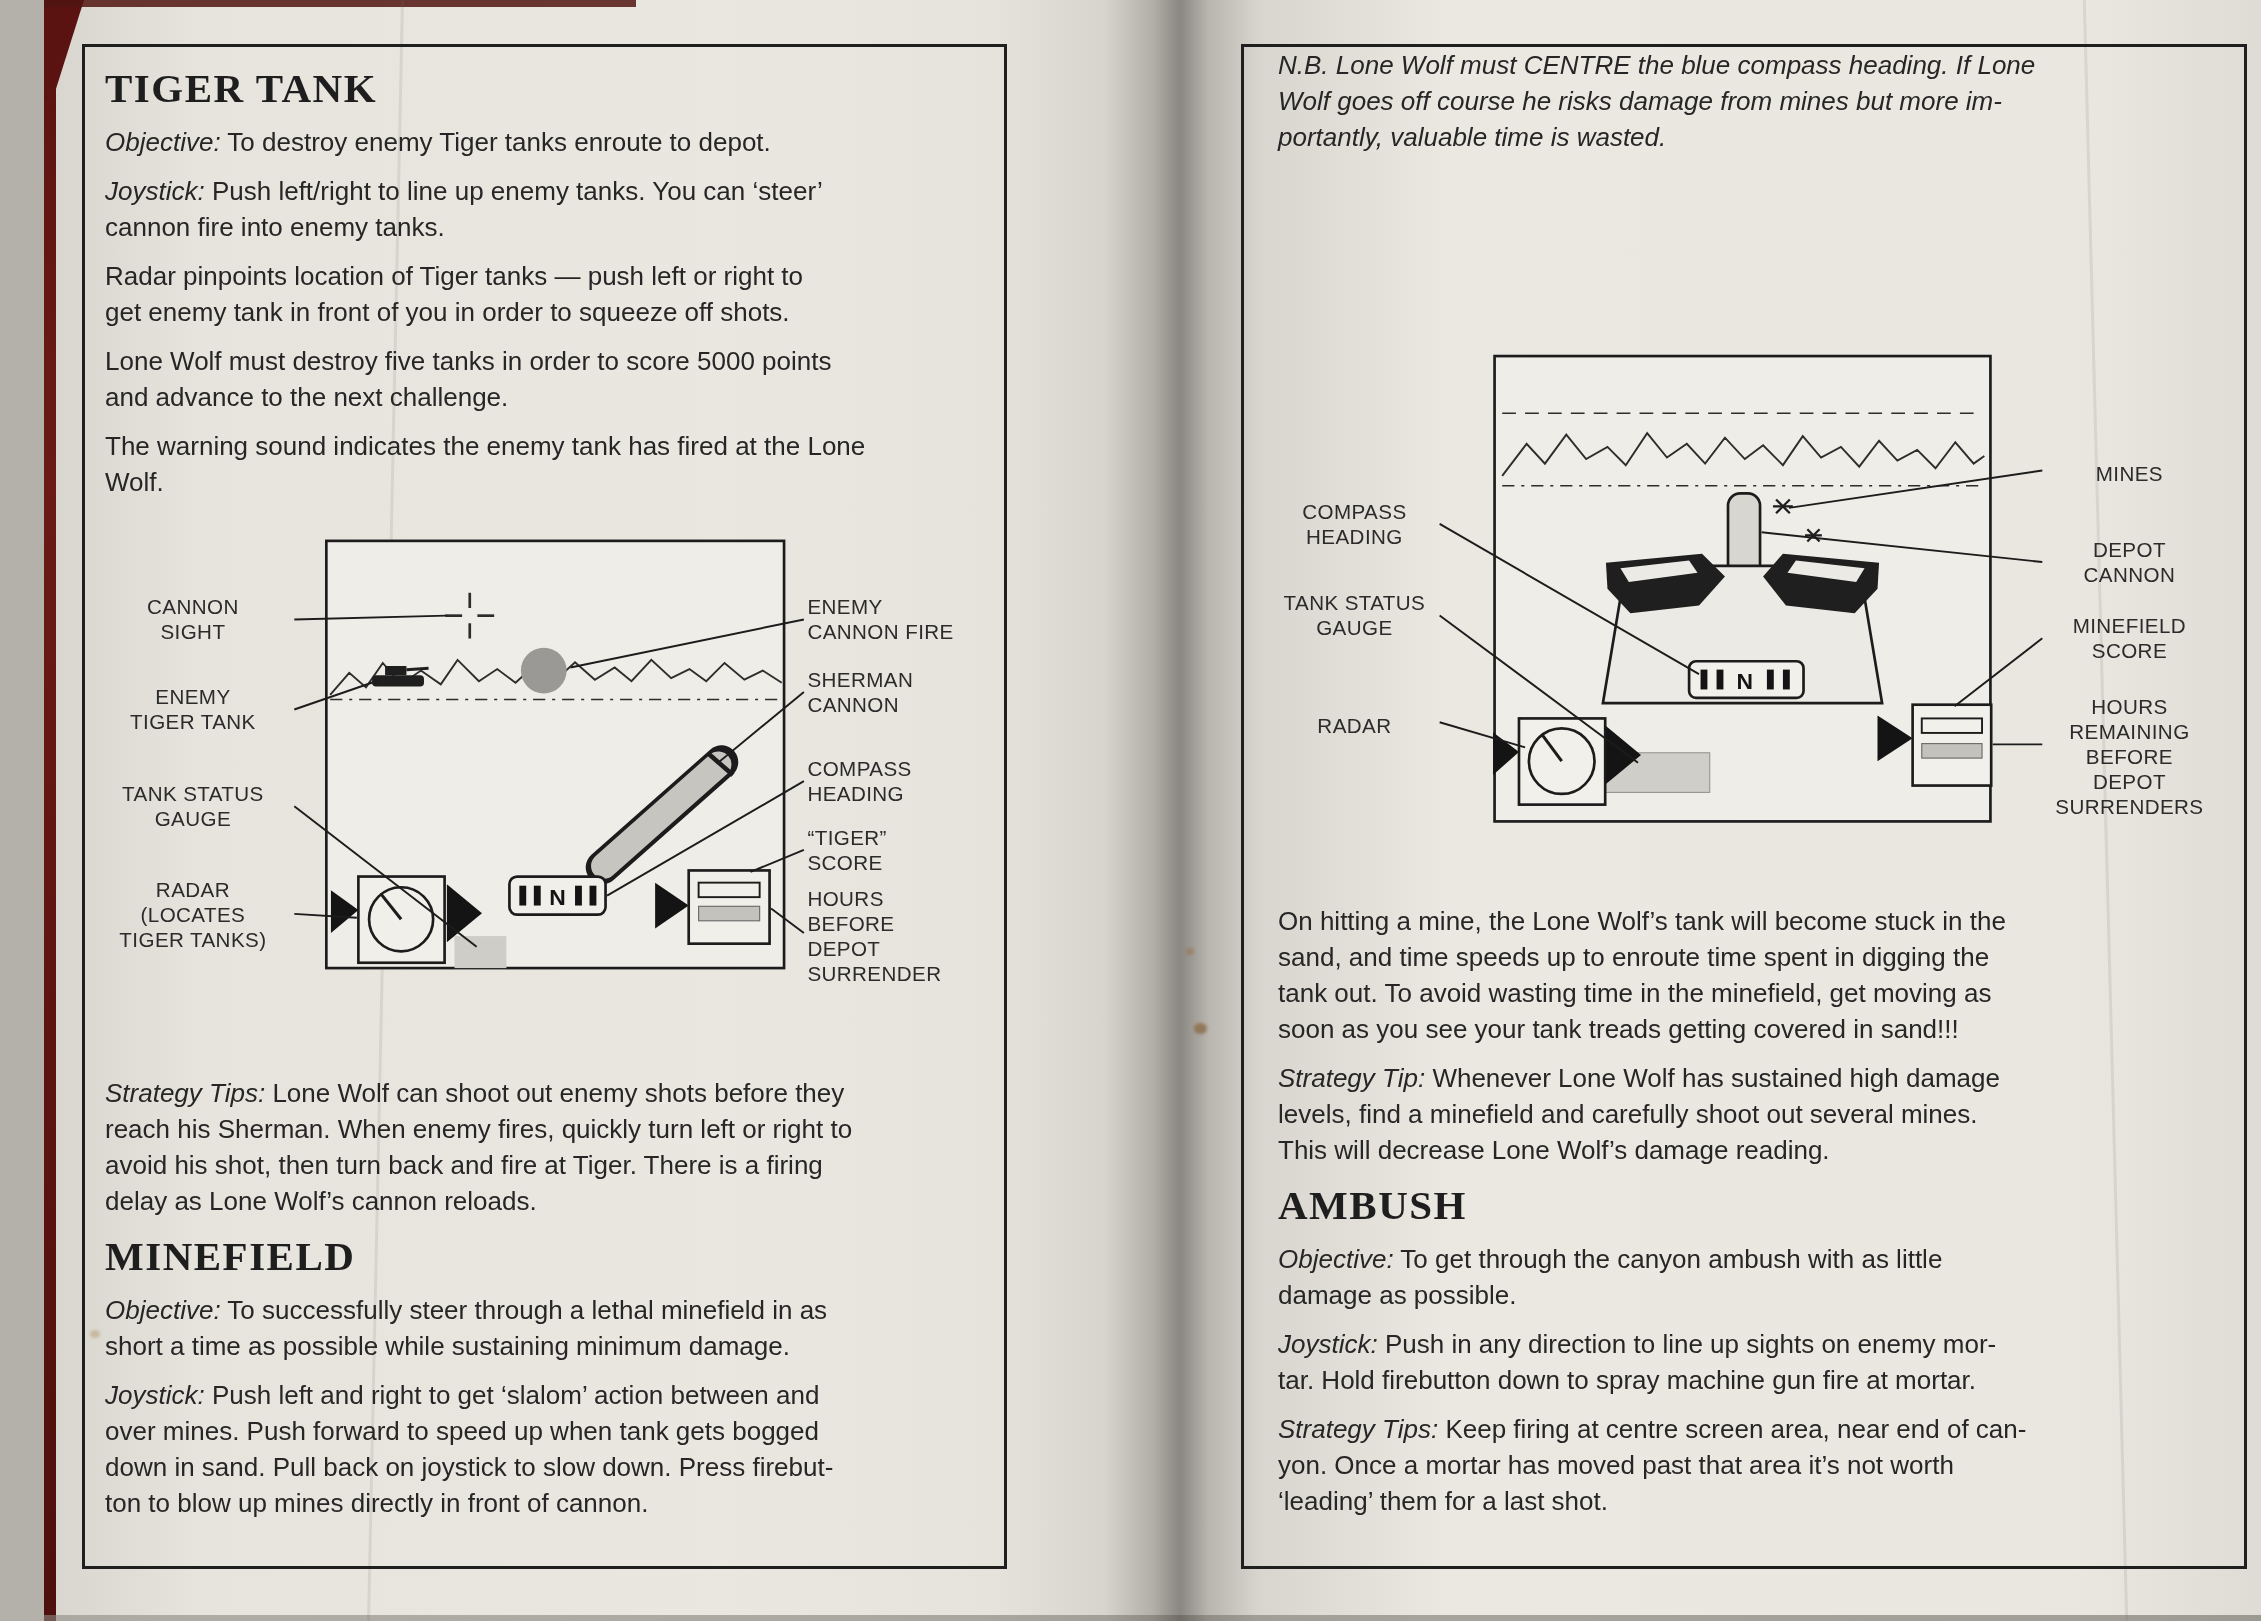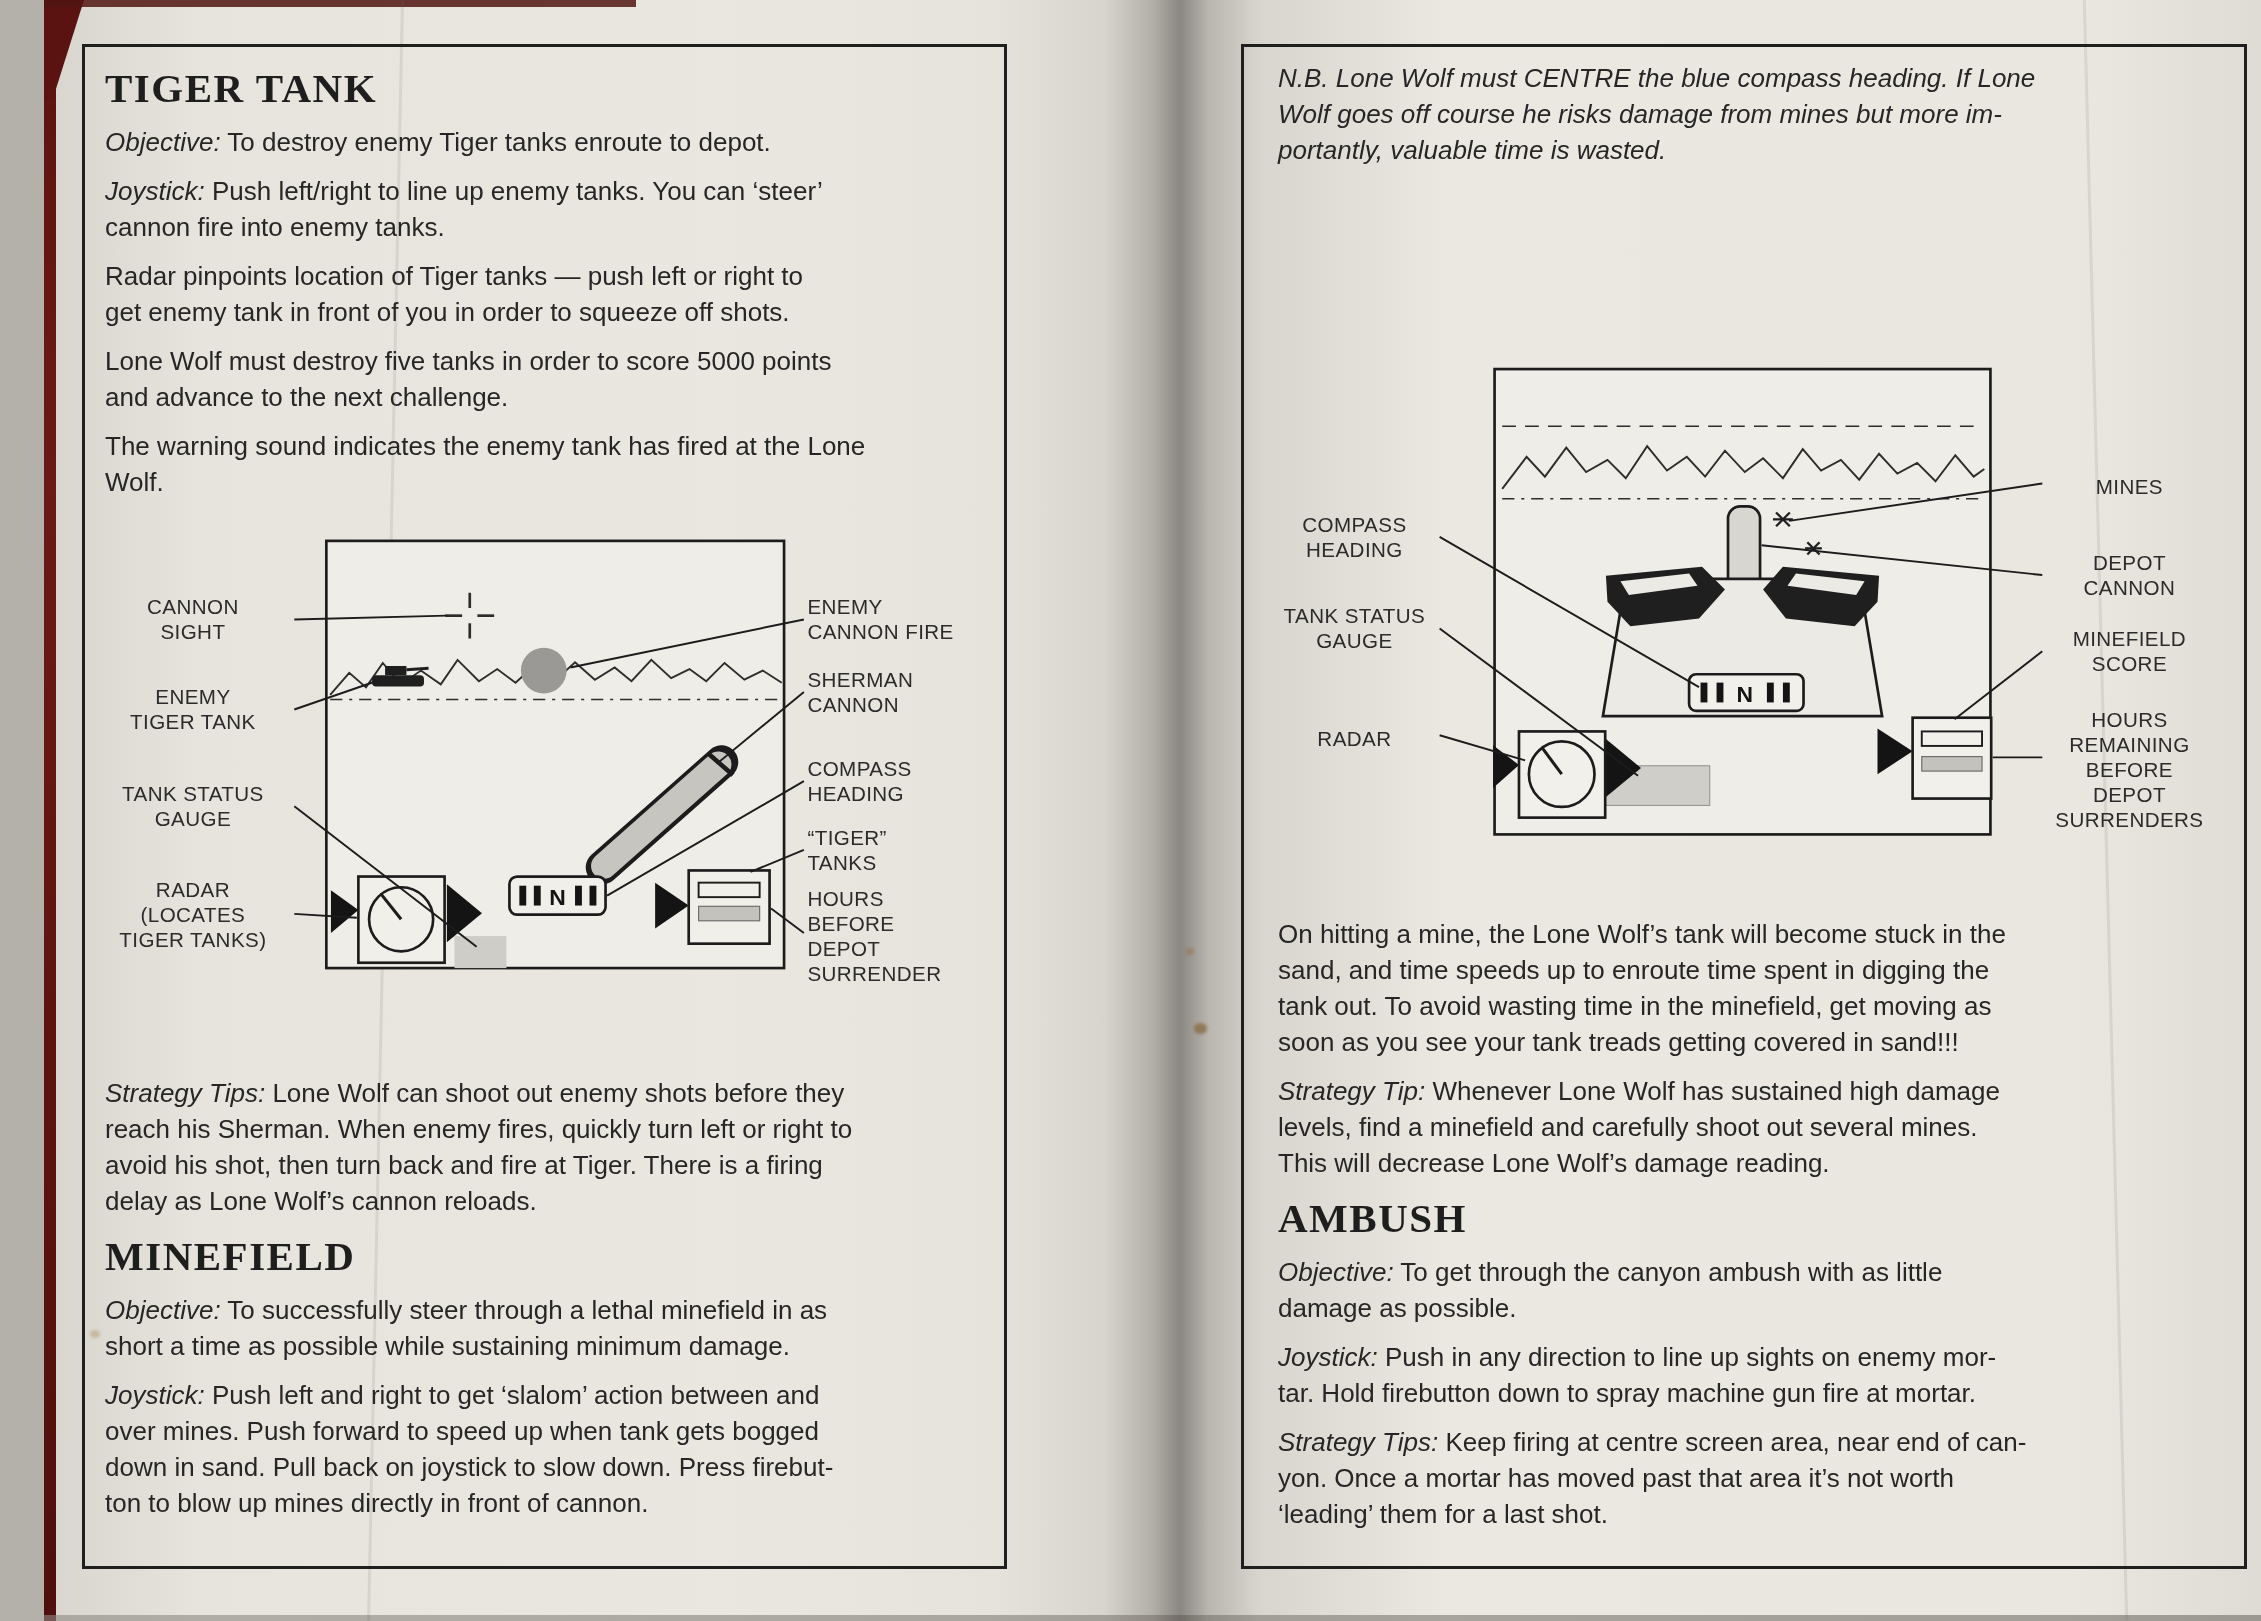--- a/index.html
+++ b/index.html
@@ -54,21 +54,21 @@
   .stain.s1 { left: 1150px; top: 1023px; width: 13px; height: 10.7px; background: #8a6840; opacity: .75; }
   .stain.s2 { left: 1142px; top: 948px; width: 7.6px; height: 6.9px;  background: #97744a; opacity: .55; }
   .stain.s3 { left: 46px;   top: 1330px; width: 10px; height: 7.6px; background: #b09a6a; opacity: .5; }
 
   
   .frame {
     position: absolute;
     border: 3.1px solid #1f1f1f;
   }
   .page-left  .frame { left: 38px;   top: 44px; width: 925px; height: 1525px; padding: 13.7px 21.4px 0 20px; }
-  .page-right .frame { left: 1197px; top: 44px; width: 1006px; height: 1525px; padding: 13px 34px 0 34px; }
+  .page-right .frame { left: 1197px; top: 44px; width: 1006px; height: 1525px; padding: 0 34px 0 34px; }
 
   .heading {
     font-family: "Liberation Serif", "DejaVu Serif", serif;
     font-weight: bold;
     font-size: 41px;
     letter-spacing: 1.5px;
     color: #1e1e1e;
     margin: 3.1px 0 12.2px 0;
   }
   .heading.sub { margin-top: 7.6px; }
@@ -205,21 +205,21 @@
         <div class="lbl lleft" style="top:359px">RADAR
 (LOCATES
 TIGER TANKS)</div>
         <div class="lbl lright" style="top:76px">ENEMY
 CANNON FIRE</div>
         <div class="lbl lright" style="top:149px">SHERMAN
 CANNON</div>
         <div class="lbl lright" style="top:238px">COMPASS
 HEADING</div>
         <div class="lbl lright" style="top:307px">“TIGER”
-TANKS</div>
+SCORE</div>
         <div class="lbl lright" style="top:368px">HOURS BEFORE
 DEPOT
 SURRENDER</div>
       </div>
 
       <p class="body"><span class="lead">Strategy Tips:</span><span> Lone Wolf can shoot out enemy shots before they
 reach his Sherman. When enemy fires, quickly turn left or right to
 avoid his shot, then turn back and fire at Tiger. There is a firing
 delay as Lone Wolf’s cannon reloads.</span></p>
 

